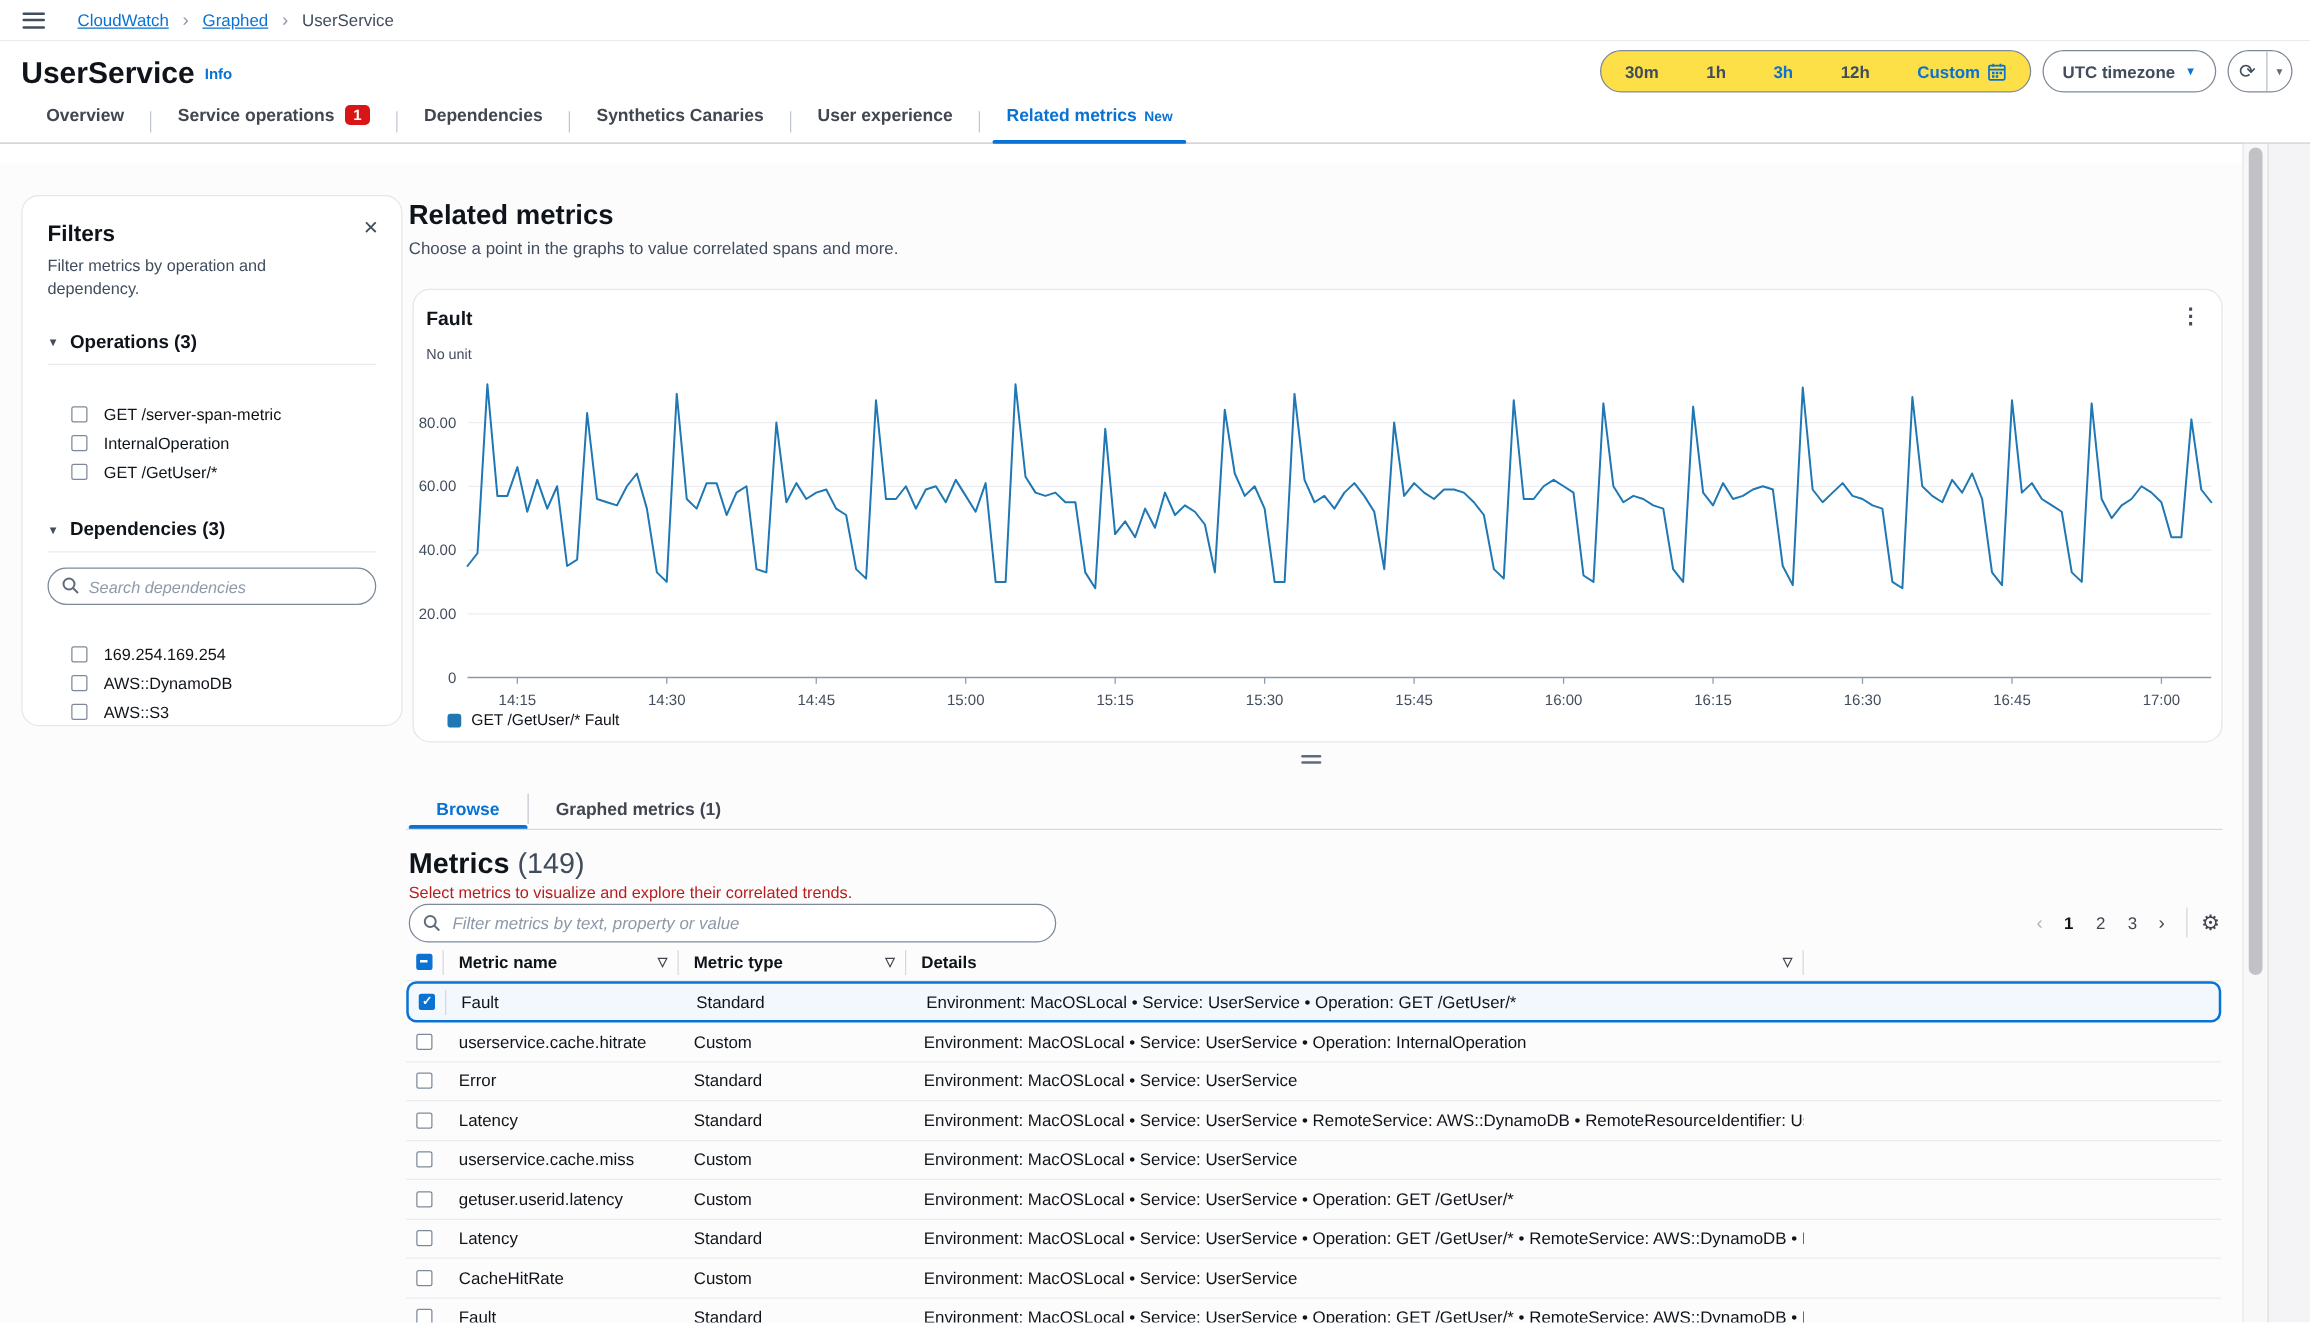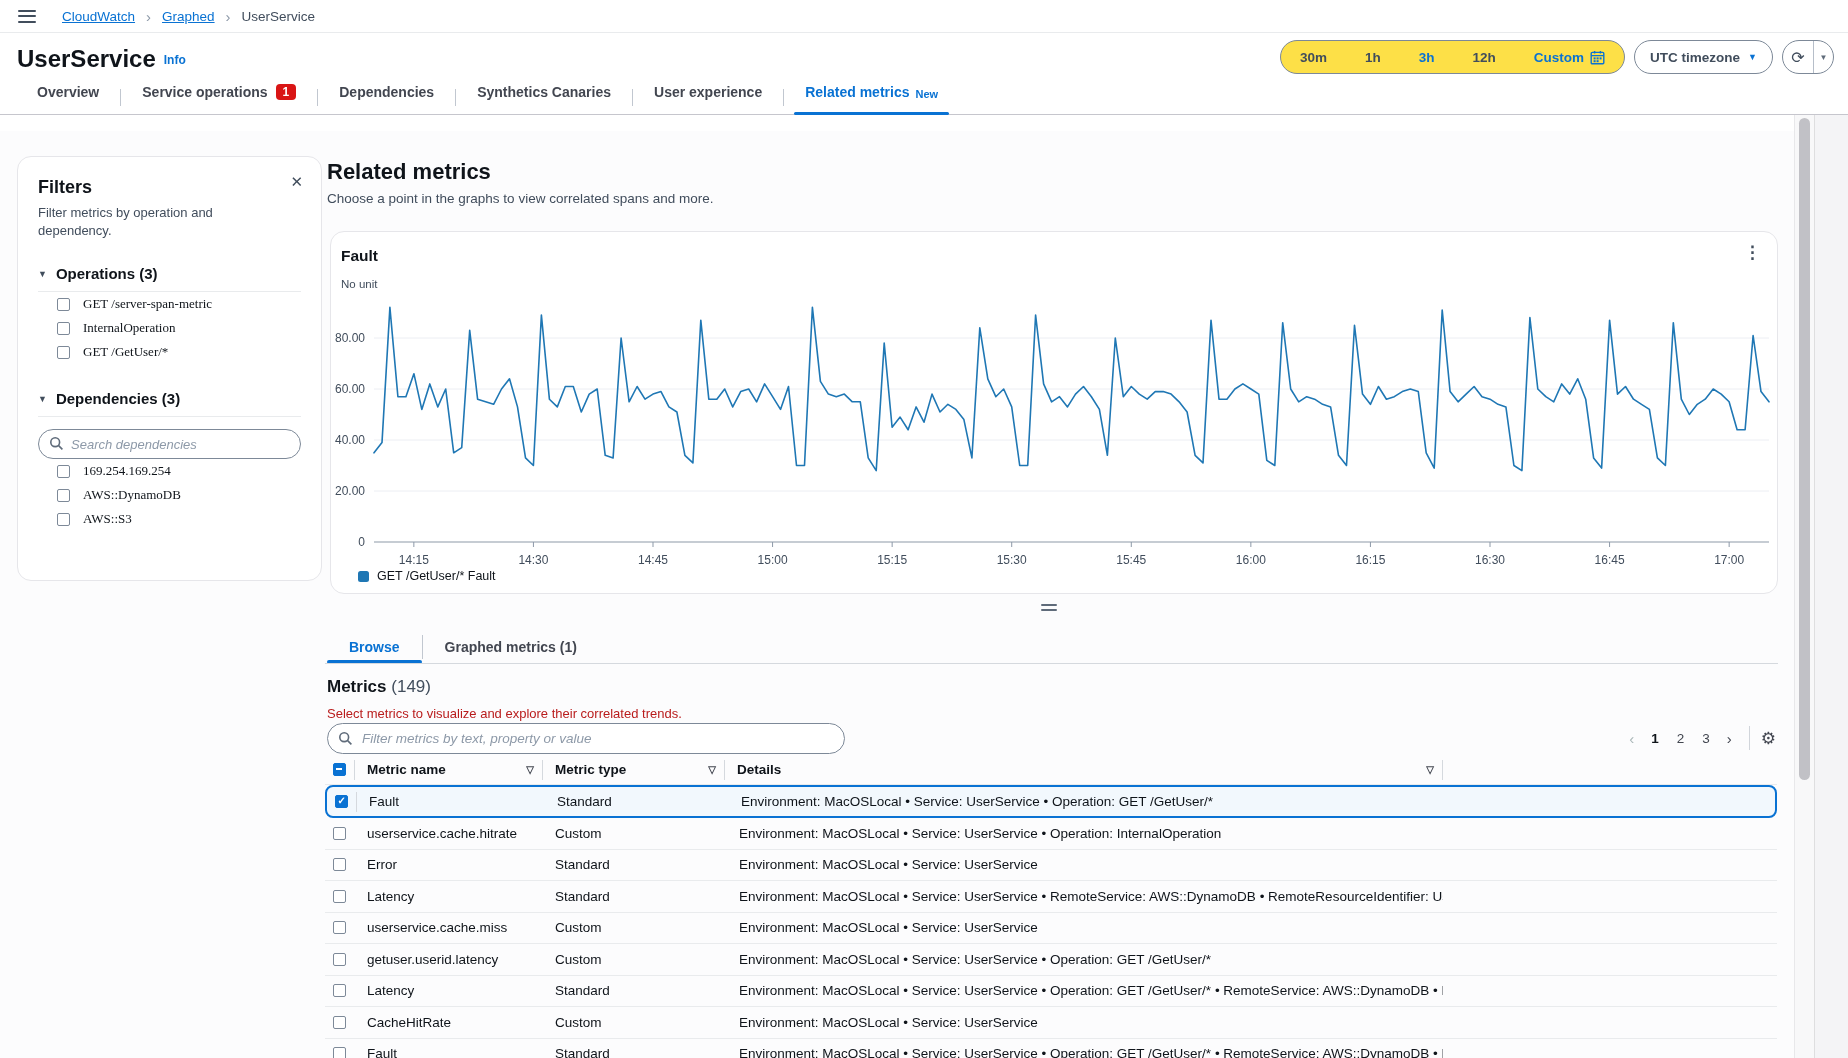--- a/index.html
+++ b/index.html
@@ -50,21 +50,21 @@
   .filters-close { position:absolute; right:18px; top:16px; font-size:15px; color:#414d5c; cursor:pointer; }
   .filters-desc { font-size:13px; color:#414d5c; margin-top:6px; line-height:1.35; width:210px; }
   .fsection { margin-top:26px; }
   .fsection-head { display:flex; align-items:center; gap:9px; font-size:15px; font-weight:bold; color:#0f141a; cursor:pointer; }
   .tri { font-size:9px; color:#414d5c; }
   .fsection-rule { height:1px; background:#e9ebed; margin-top:9px; }
   .fsearch { position:relative; margin-top:12px; }
   .fsearch input { width:100%; height:30px; border:1px solid #7d8998; border-radius:15px; padding:0 10px 0 32px; font-size:13px; font-family:inherit; color:#0f141a; outline:none; background:#fff; }
   input::placeholder { font-style:italic; color:#8d99a8; }
   .mag { position:absolute; left:11px; top:7px; }
-  .fitems { margin-top:0;font-family:Liberation Serif, serif; }
+  .fitems { margin-top:28px; }
   .fitem { display:flex; align-items:center; gap:13px; padding:4px 0 4px 19px; font-size:13px; color:#0f141a; }
   .cb { width:13px; height:13px; border:1.5px solid #7d8998; border-radius:2px; background:#fff; flex:0 0 auto; cursor:pointer; position:relative; }
   .cb.checked { background:#0972d3; border-color:#0972d3; }
   .cb.checked::after { content:"✓"; position:absolute; left:1.5px; top:-1px; color:#fff; font-size:10px; font-weight:bold; }
   .cb.indet { background:#0972d3; border-color:#0972d3; }
   .cb.indet::after { content:""; position:absolute; left:2px; top:4px; width:6px; height:2px; background:#fff; }
 
   
   .main { position:absolute; left:325px; top:0; width:1453px; height:943px; }
   .rm-title { position:absolute; left:2px; top:28px; font-size:22px; font-weight:bold; }
@@ -87,21 +87,21 @@
 
   
   .subtabs { position:absolute; left:2px; top:500px; display:flex; align-items:stretch; height:32px; }
   .subtab { display:flex; align-items:center; padding:0 22px; font-size:14px; font-weight:bold; color:#424650; cursor:pointer; position:relative; }
   .subtab.active { color:#0972d3; }
   .subtab.active::after { content:""; position:absolute; left:0; right:0; bottom:-1px; height:4px; background:#0972d3; border-radius:2px; }
   .subtab-sep { width:1px; background:#c1c7d0; margin:4px 0; }
   .subtabs-rule { position:absolute; left:0px; top:532px; width:1453px; height:1px; background:#d5d9de; }
 
   
-  .metrics-head { position:absolute; left:2px; top:546px; font-size:17px; }
+  .metrics-head { position:absolute; left:2px; top:546px; font-size:23px; }
   .metrics-head b { font-weight:bold; }
   .metrics-count { color:#414d5c; font-weight:normal; }
   .metrics-sub { position:absolute; left:2px; top:575px; font-size:13px; color:#b91c1c; }
   .metrics-toolbar { position:absolute; left:0; top:592px; width:1453px; height:34px; }
   .metrics-filter { position:absolute; left:2px; top:0; width:518px; }
   .metrics-filter input { width:100%; height:31px; border:1px solid #7d8998; border-radius:16px; padding:0 12px 0 34px; font-size:13.5px; font-family:inherit; outline:none; background:#fff; }
   .pager { position:absolute; right:2px; top:3px; display:flex; align-items:center; gap:4px; }
   .pg-arrow { font-size:15px; padding:0 6px; cursor:pointer; color:#424650; }
   .pg-arrow.disabled { color:#aab7b8; cursor:default; }
   .pg-num { font-size:13.5px; color:#424650; padding:2px 7px; cursor:pointer; }
@@ -266,21 +266,21 @@
             <div class="fitem">
               <span class="cb"></span>
               <span>AWS::S3</span>
             </div>
           </div>
       </div>
     </aside>
 
     <main class="main">
       <h2 class="rm-title">Related metrics</h2>
-      <p class="rm-sub">Choose a point in the graphs to view correlated spans and more.</p>
+      <p class="rm-sub">Choose a point in the graphs to value correlated spans and more.</p>
 
       <section class="chart-card">
         <div class="chart-title">Fault</div>
         <div class="kebab">⋮</div>
         <div class="chart-unit">No unit</div>
         <svg class="chart-svg" viewBox="0 0 1446 292" id="fault-chart">
             <line x1="43" y1="56" x2="1438" y2="56" stroke="#eceef3" stroke-width="1"></line>
             <text x="34" y="60" text-anchor="end" fill="#414d5c" font-size="12">80.00</text>
             <line x1="43" y1="107" x2="1438" y2="107" stroke="#eceef3" stroke-width="1"></line>
             <text x="34" y="111" text-anchor="end" fill="#414d5c" font-size="12">60.00</text>

